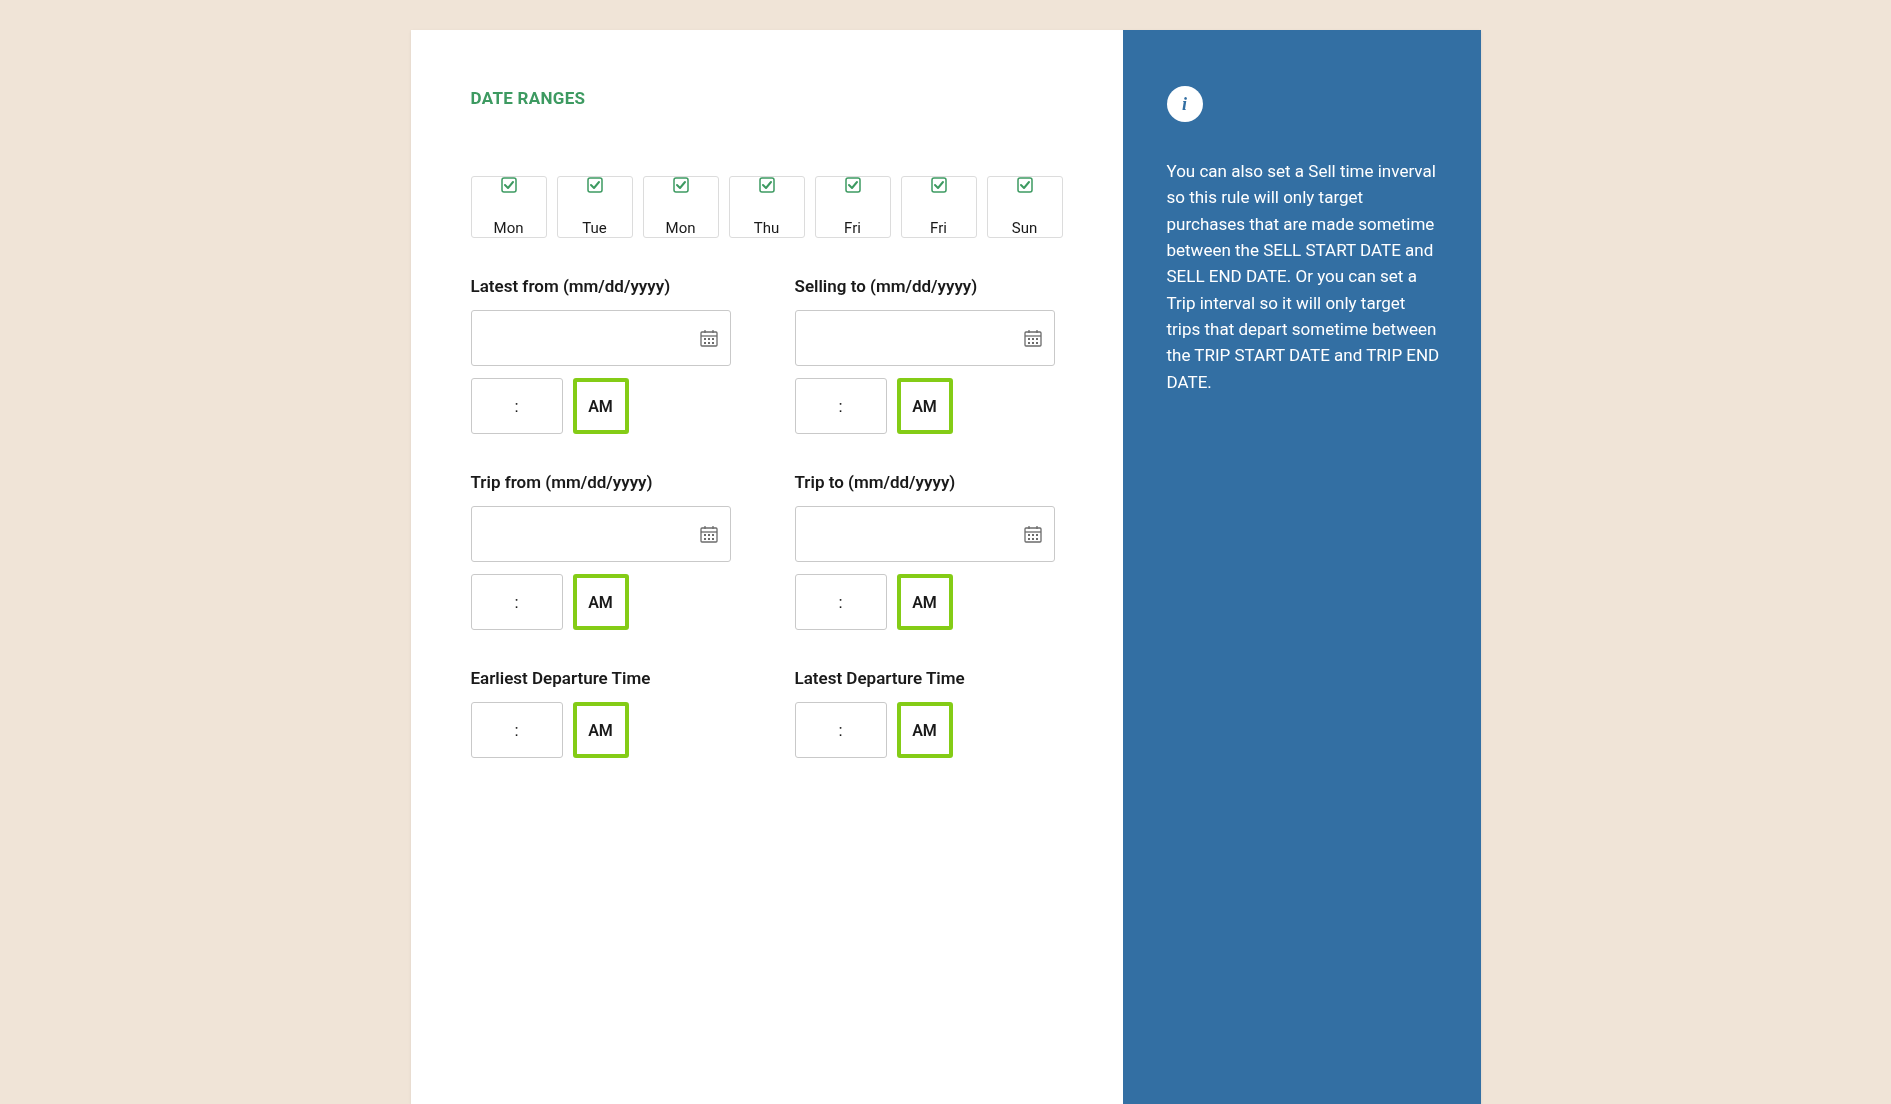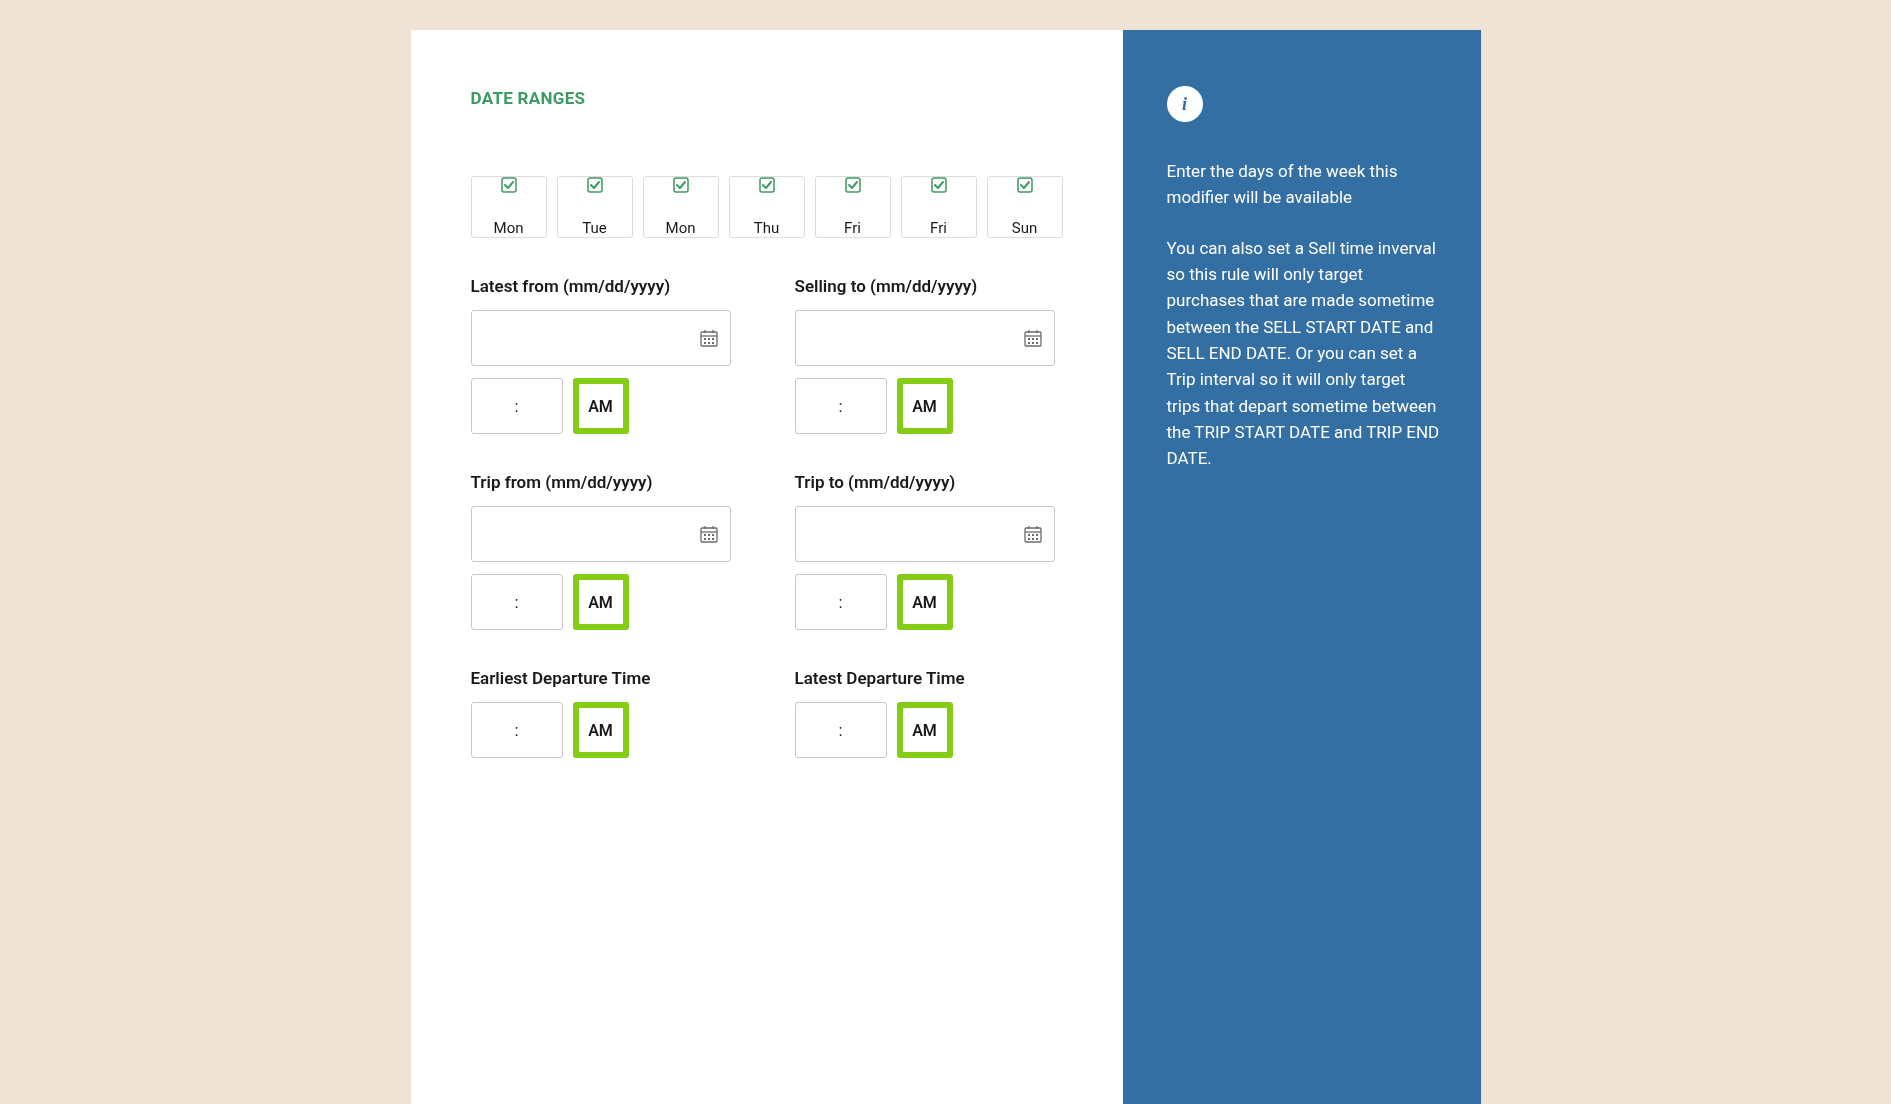--- a/index.html
+++ b/index.html
@@ -109,21 +109,21 @@
     display: flex;
     align-items: center;
     justify-content: center;
     font-size: 17px;
     color: #1a1a1a;
     cursor: pointer;
   }
   .ampm-box {
     width: 56px;
     height: 56px;
-    border: 6px solid #84cc16;
+    border: 4px solid #84cc16;
     border-radius: 3px;
     background: #fff;
     display: flex;
     align-items: center;
     justify-content: center;
     font-size: 16px;
     font-weight: 600;
     color: #1a1a1a;
     cursor: pointer;
   }
@@ -324,17 +324,16 @@
         </div>
       </div>
     </div>
 
   </div>
 
   <div class="side-panel">
     <div class="info-circle">
         <span>i</span>
       </div>
-    <p class="side-text">Enter the days of the week this modifier will be available</p>
     <p class="side-text">You can also set a Sell time inverval so this rule will only target purchases that are made sometime between the SELL START DATE and SELL END DATE. Or you can set a Trip interval so it will only target trips that depart sometime between the TRIP START DATE and TRIP END DATE.</p>
   </div>
 
 </div>
 
 </body></html>

